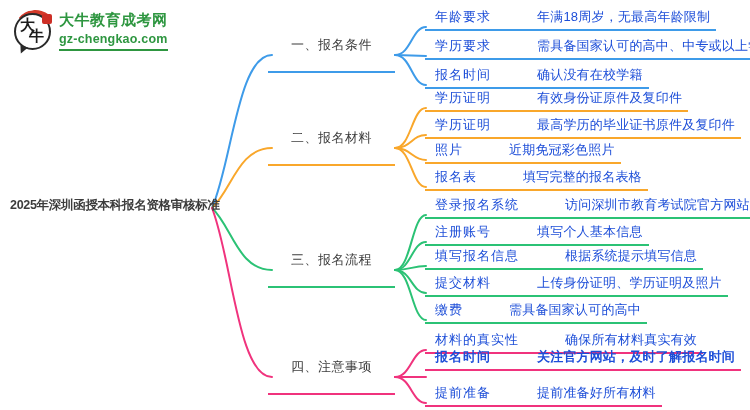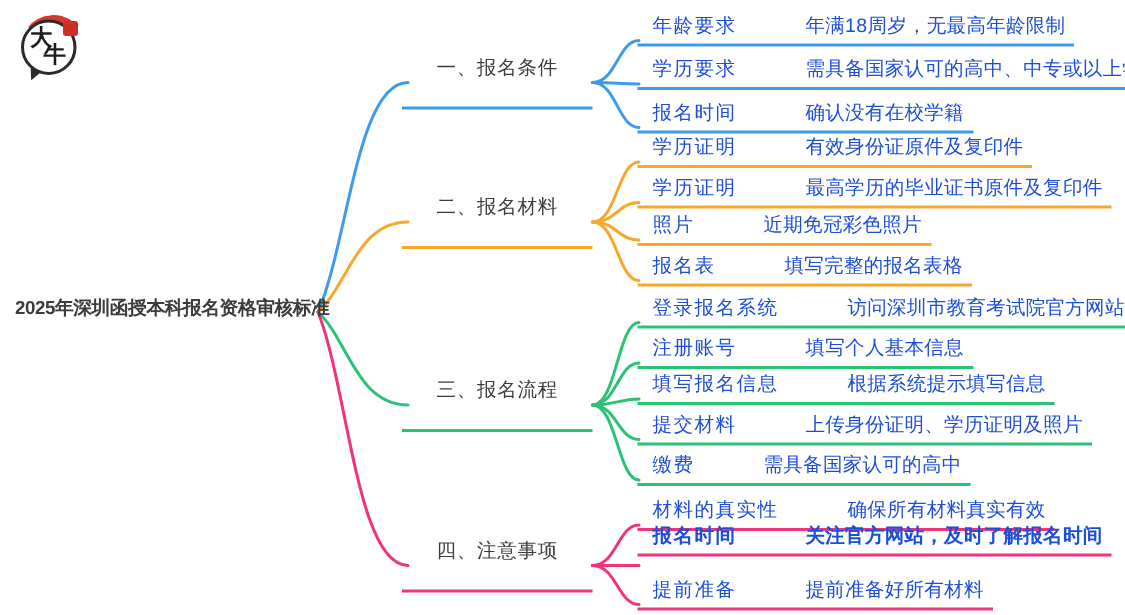--- a/index.html
+++ b/index.html
@@ -94,20 +94,22 @@
 
   <div class="logo">
     <div class="logo-icon">
       <span class="logo-arc"></span>
       <span class="logo-bubble"></span>
       <span class="logo-char-da">大</span>
       <span class="logo-char-niu">牛</span>
       <span class="logo-seal"></span>
     </div>
     <div class="logo-text">
+      <div class="logo-title">大牛教育成考网</div>
+      <span class="logo-domain">gz-chengkao.com</span>
     </div>
   </div>
 
   <div class="main-title">2025年深圳函授本科报名资格审核标准</div>
 
   <div id="nodes">
       <div class="branch-label" style="top: 36px; border-bottom-color: rgb(62, 155, 233);">一、报名条件</div>
       <div class="leaf-row" style="top: 8px; border-bottom-color: rgb(62, 155, 233);"><span class="leaf-label">年龄要求</span><span class="leaf-value">年满18周岁，无最高年龄限制</span></div>
       <div class="leaf-row" style="top: 37px; border-bottom-color: rgb(62, 155, 233);"><span class="leaf-label">学历要求</span><span class="leaf-value">需具备国家认可的高中、中专或以上学历</span></div>
       <div class="leaf-row" style="top: 66px; border-bottom-color: rgb(62, 155, 233);"><span class="leaf-label">报名时间</span><span class="leaf-value">确认没有在校学籍</span></div>

